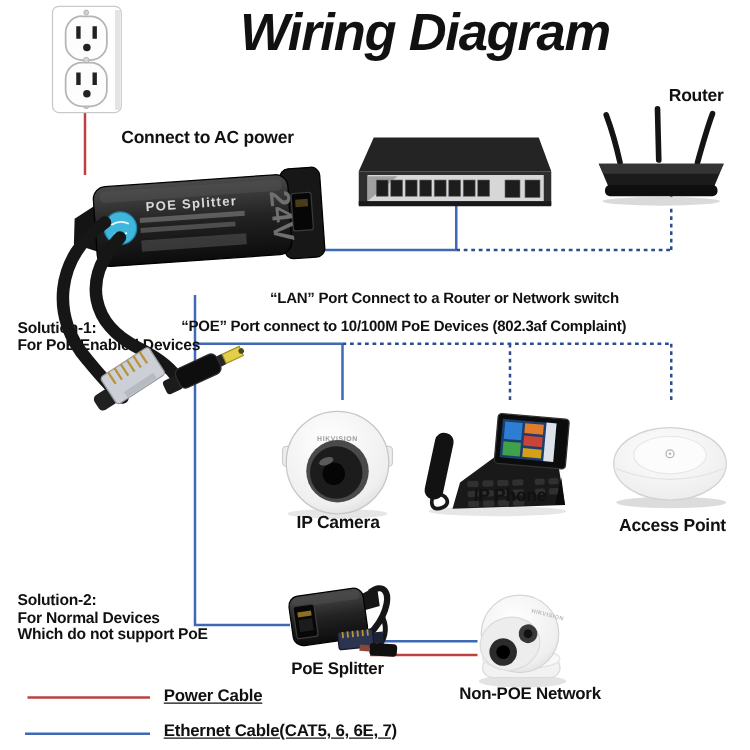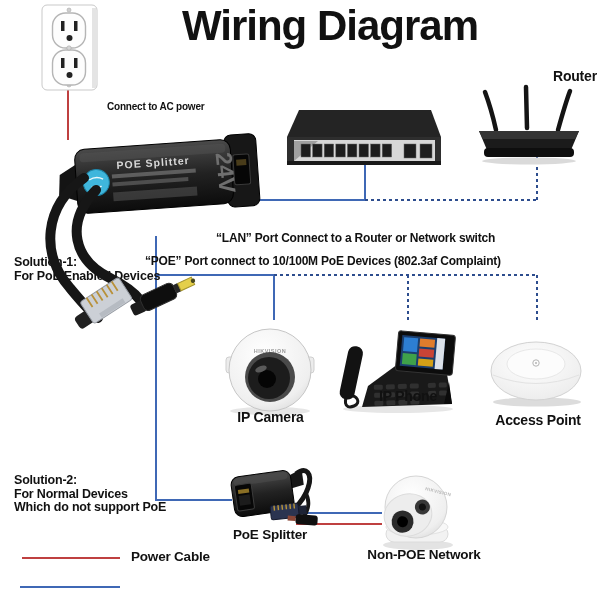--- a/index.html
+++ b/index.html
@@ -7,21 +7,21 @@
          font-family:"Liberation Sans",sans-serif;color:#111;}
   .layer{position:absolute;left:0;top:0;width:600px;height:600px;}
   #base{z-index:1;}
   #labels{z-index:2;pointer-events:none;}
   #cables{z-index:3;pointer-events:none;}
   .lbl{position:absolute;font-weight:bold;color:#111;white-space:nowrap;letter-spacing:-0.2px;}
   .title{font-size:42px;font-weight:800;letter-spacing:-1px;text-align:center;}
   .note{font-size:12px;}
   .dev{font-size:14px;text-align:center;}
   .sol{font-size:12.5px;line-height:13.5px;}
-  .leg{font-size:13.5px;}
+  .leg{font-size:13.5px;text-decoration:underline;}
 </style>
 </head>
 <body>
 
 <div id="stage">
 
   <svg id="base" class="layer" viewBox="0 0 600 600">
     <defs>
       <linearGradient id="gSpl" x1="0" y1="0" x2="0" y2="1">
         <stop offset="0" stop-color="#4a4a4a"></stop>
@@ -211,36 +211,37 @@
         <ellipse cx="408" cy="515" rx="24" ry="21" fill="#ededed" stroke="#dcdcdc"></ellipse>
         <circle cx="401" cy="520" r="11" fill="#2b2b2b"></circle>
         <circle cx="401" cy="520" r="5.5" fill="#000"></circle>
         <circle cx="424" cy="511" r="7.5" fill="#383838"></circle>
         <circle cx="424" cy="511" r="3.5" fill="#111"></circle>
       </g>
     </g>
   </svg>
 
   <div id="labels" class="layer">
-    <div class="lbl title" style="left:165px;top:2px;width:330px;">Wiring Diagram</div>
-    <div class="lbl" style="left:97px;top:101px;font-size:10px;margin-left:10px;">Connect to AC power</div>
-    <div class="lbl" style="left:511px;top:68px;font-size:14px;padding-left:42px;">Router</div>
+    <div class="lbl title" style="left:175px;top:2px;width:330px;font-style:italic;">Wiring Diagram</div>
+    <div class="lbl" style="left:97px;top:101px;font-size:14px;">Connect to AC power</div>
+    <div class="lbl" style="left:493px;top:68px;font-size:14px;padding-left:42px;">Router</div>
     <div class="lbl note" style="left:216px;top:203px;margin-top:28px;">“LAN” Port Connect to a Router or Network switch</div>
     <div class="lbl note" style="left:145px;top:254px;text-align:center;">“POE” Port connect to 10/100M PoE Devices (802.3af Complaint)</div>
     <div class="lbl sol" style="left:14px;top:256px;">Solution-1:</div>
     <div class="lbl sol" style="left:14px;top:270px;">For PoE Enabled Devices</div>
     <div class="lbl dev" style="left:228px;top:409px;width:85px;">IP Camera</div>
     <div class="lbl dev" style="left:368px;top:388px;width:80px;">IP Phone</div>
     <div class="lbl dev" style="left:492px;top:412px;width:92px;">Access Point</div>
     <div class="lbl sol" style="left:14px;top:474px;">Solution-2:</div>
     <div class="lbl sol" style="left:14px;top:488px;">For Normal Devices</div>
     <div class="lbl sol" style="left:14px;top:501px;">Which do not support PoE</div>
     <div class="lbl dev" style="left:215px;top:527px;width:110px;font-size:13.5px;">PoE Splitter</div>
     <div class="lbl dev" style="left:358px;top:547px;width:132px;font-size:13.5px;">Non-POE Network</div>
     <div class="lbl leg" style="left:131px;top:549px;">Power Cable</div>
+    <div class="lbl leg" style="left:131px;top:577px;">Ethernet Cable(CAT5, 6, 6E, 7)</div>
   </div>
 
   <svg id="cables" class="layer" viewBox="0 0 600 600">
     <path d="M84,178 C44,206 40,254 70,288 C80,300 88,310 98,318" stroke="#161616" stroke-width="10" stroke-linecap="round" fill="none"></path>
     <path d="M96,190 C64,224 74,260 110,278 C122,284 134,292 140,300" stroke="#161616" stroke-width="10" stroke-linecap="round" fill="none"></path>
     <g transform="translate(94,324) rotate(-33)">
       <rect x="-14" y="-16" width="18" height="14" rx="4" fill="#202020"></rect>
       <rect x="0" y="-26" width="46" height="26" rx="3" fill="#ccd0d6" stroke="#969ba3"></rect>
       <path d="M8,-26 V-15 M14,-26 V-15 M20,-26 V-15 M26,-26 V-15 M32,-26 V-15 M38,-26 V-15" stroke="#b8913a" stroke-width="1.8"></path>
       <rect x="10" y="-6" width="28" height="5" fill="#b6bbc2"></rect>

